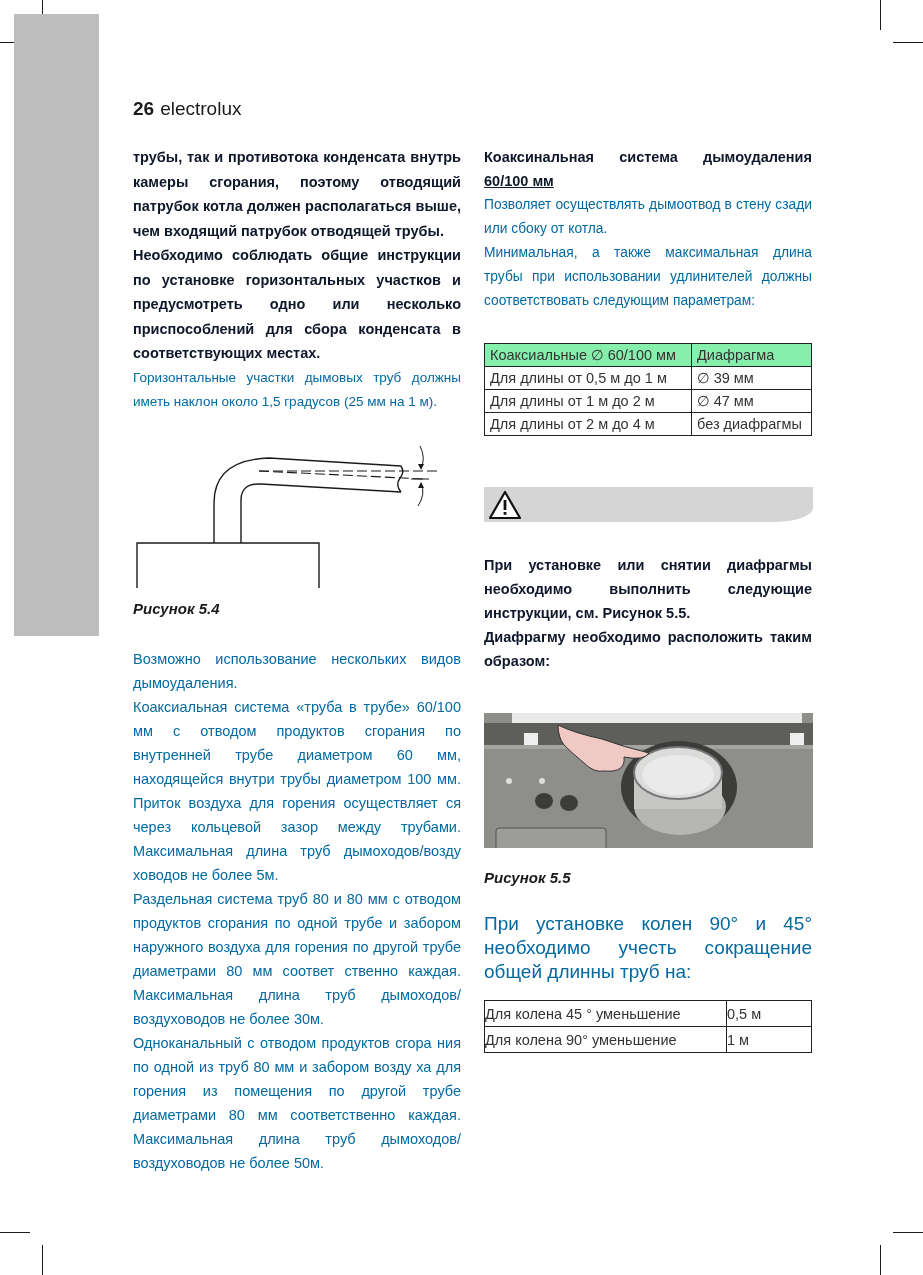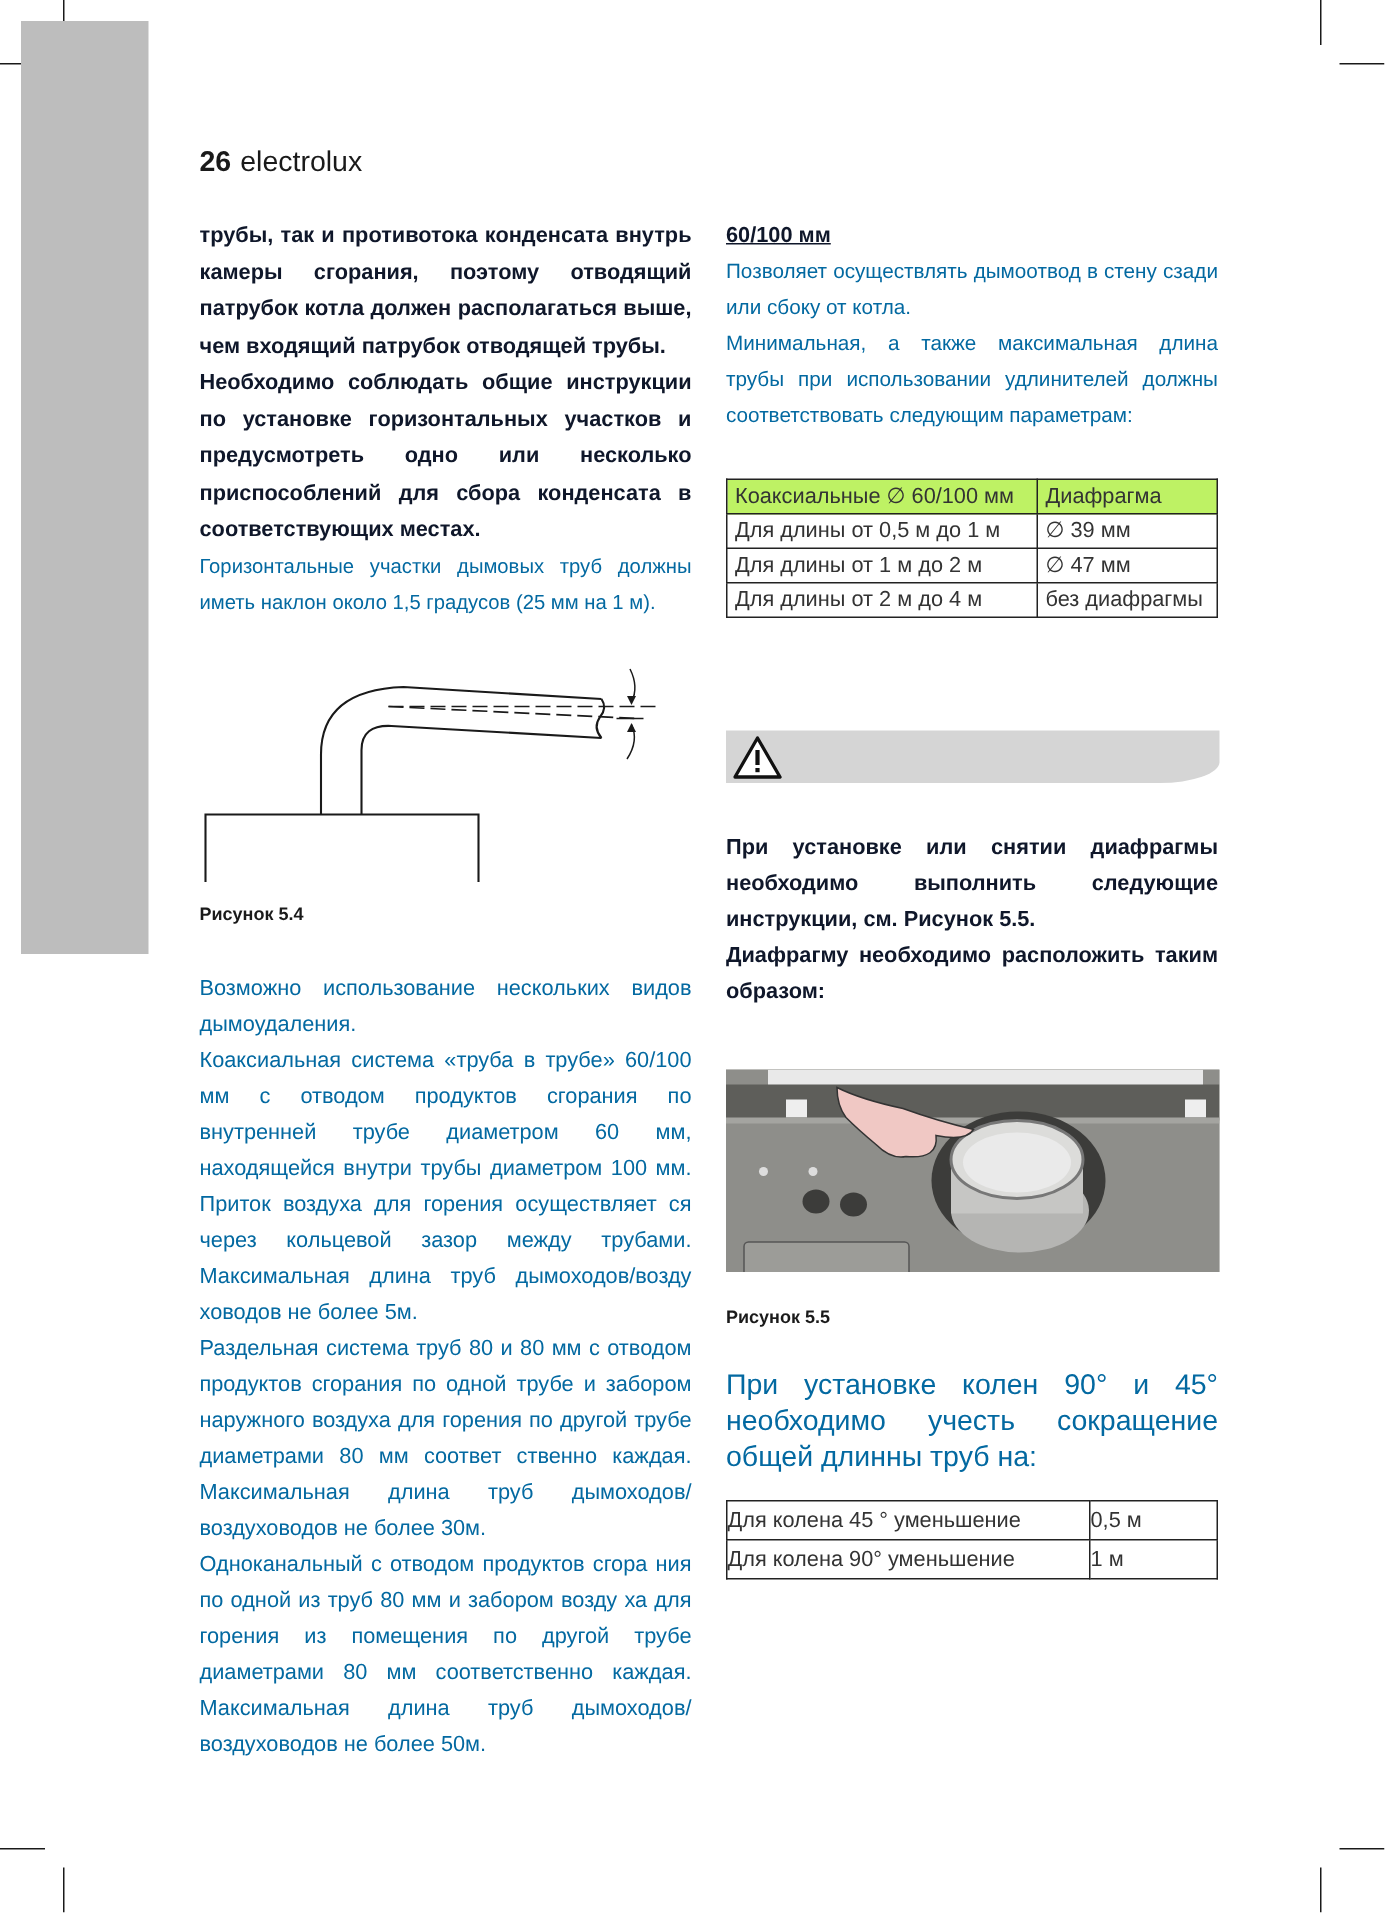--- a/index.html
+++ b/index.html
@@ -13,25 +13,25 @@
   .header .pnum { font-weight: bold; }
   .header .brand { margin-left: 6px; font-weight: normal; }
 
   .col { position: absolute; width: 328px; font-size: 14.5px; line-height: 24px; }
   .col.left { left: 133px; top: 145px; }
   .col.right { left: 484px; top: 145px; }
   p { margin: 0; text-align: justify; }
   .b { font-weight: bold; color: #0f172a; }
   .r { color: #0369a1; }
   .u { text-decoration: underline; }
-  .caption { font-weight: bold; font-size: 12px; color: #1a1a1a; }
+  .caption { font-weight: bold; font-size: 15px; color: #1a1a1a; font-style: italic; }
 
   table.t { border-collapse: collapse; width: 328px; font-size: 14.5px; color: #333; }
   table.t td { border: 1px solid #222; padding: 0 5px; height: 22px; line-height: 22px; white-space: nowrap; }
-  table.t tr.head td { background: #bef264; }
+  table.t tr.head td { background: #86efac; }
 
   .warn-bar {
     position: absolute; left: 484px; top: 487px; width: 329px; height: 35px; background: #d5d5d5;
     border-bottom-right-radius: 40px 14px;
   }
   .photo { position: absolute; left: 484px; top: 713px; width: 329px; height: 135px; overflow: hidden; background: #8a8a86; }
 </style>
 </head>
 <body>
 
@@ -80,20 +80,21 @@
   </div>
   <p class="caption" style="margin-top:-6px">Рисунок 5.4</p>
 
   <p class="r" style="margin-top:26px">Возможно использование нескольких видов дымоудаления.</p>
   <p class="r">Коаксиальная система «труба в трубе» 60/100 мм с отводом продуктов сгорания по внутренней трубе диаметром 60 мм, находящейся внутри трубы диаметром 100 мм. Приток воздуха для горения осуществляет ся через кольцевой зазор между трубами. Максимальная длина труб дымоходов/возду ховодов не более 5м.</p>
   <p class="r">Раздельная система труб 80 и 80 мм с отводом продуктов сгорания по одной трубе и забором наружного воздуха для горения по другой трубе диаметрами 80 мм соответ ственно каждая. Максимальная длина труб дымоходов/ воздуховодов не более 30м.</p>
   <p class="r">Одноканальный с отводом продуктов сгора ния по одной из труб 80 мм и забором возду ха для горения из помещения по другой трубе диаметрами 80 мм соответственно каждая. Максимальная длина труб дымоходов/воздуховодов не более 50м.</p>
 </div>
 
 <div class="col right">
+  <p class="b" style="text-align:justify;text-align-last:justify"><span>Коаксинальная система дымоудаления</span></p>
   <p class="b u">60/100 мм</p>
   <p class="r" style="font-size:13.8px">Позволяет осуществлять дымоотвод в стену сзади или сбоку от котла.</p>
   <p class="r" style="font-size:13.8px">Минимальная, а также максимальная длина трубы при использовании удлинителей должны соответствовать следующим параметрам:</p>
 
   <table class="t" style="margin-top:30px">
     <tbody>
         <tr class="head">
       <td style="width:196px">Коаксиальные ∅ 60/100 мм</td>
       <td>Диафрагма</td>
     </tr>

